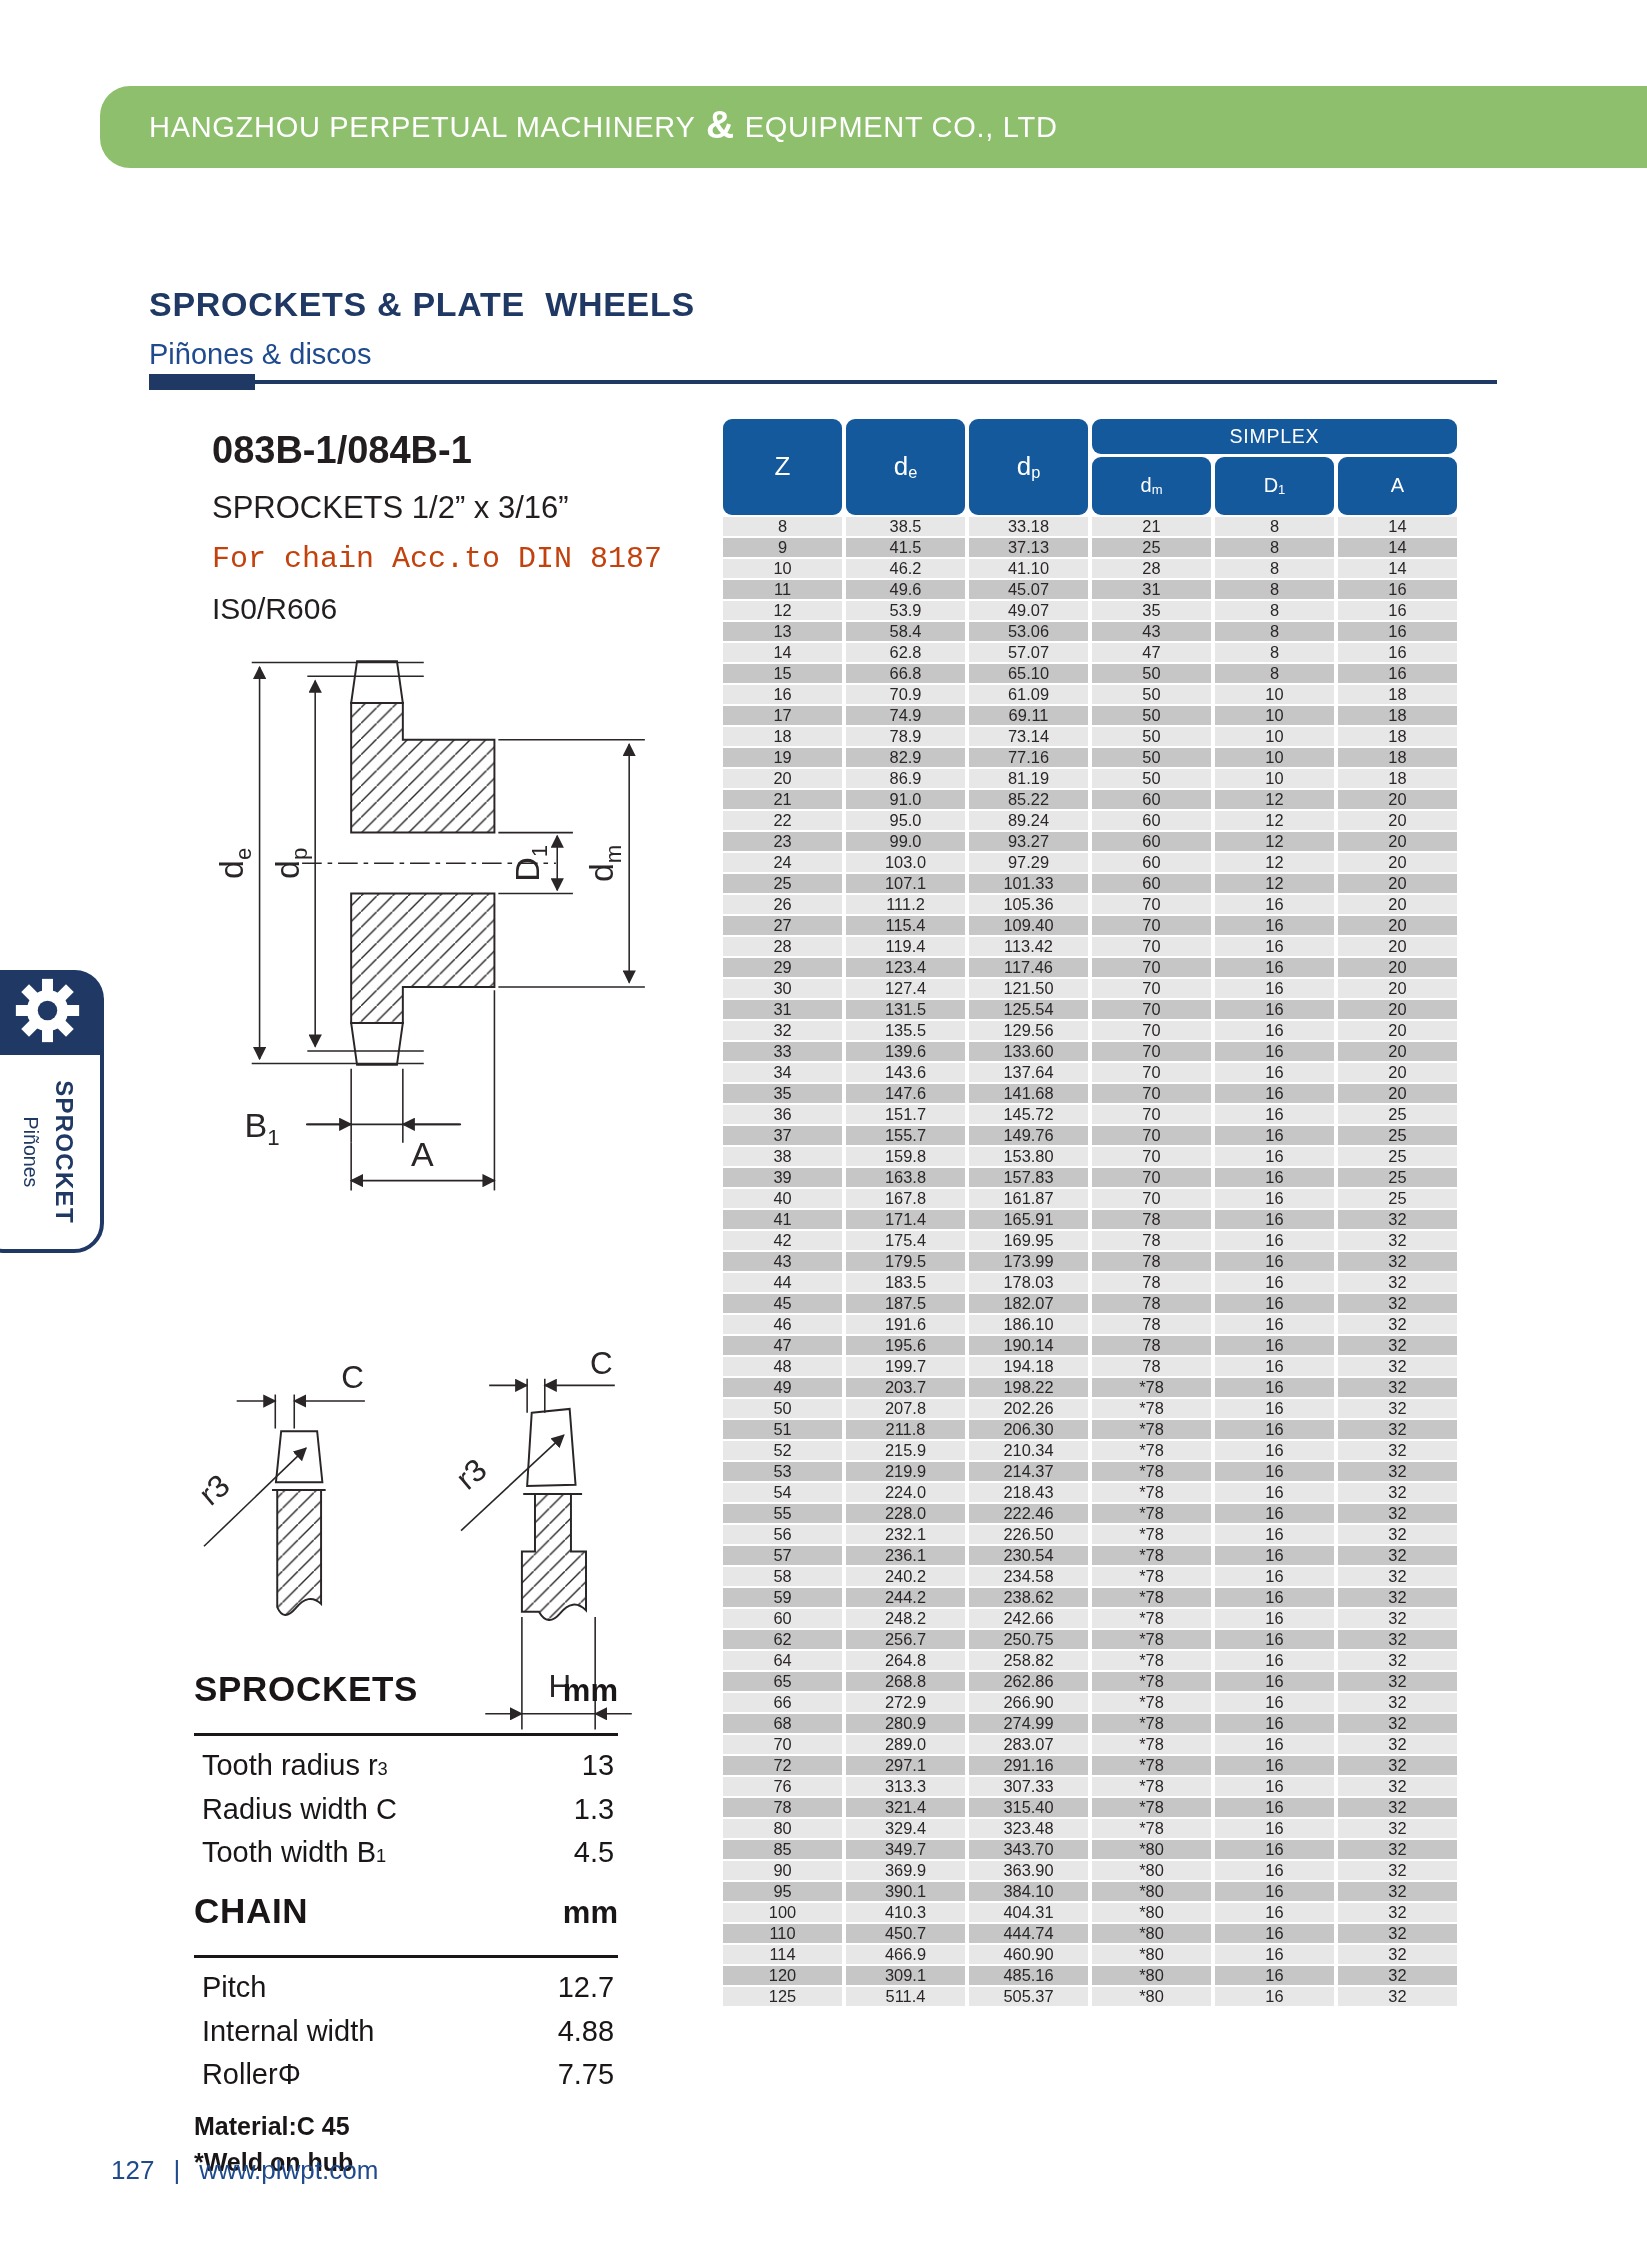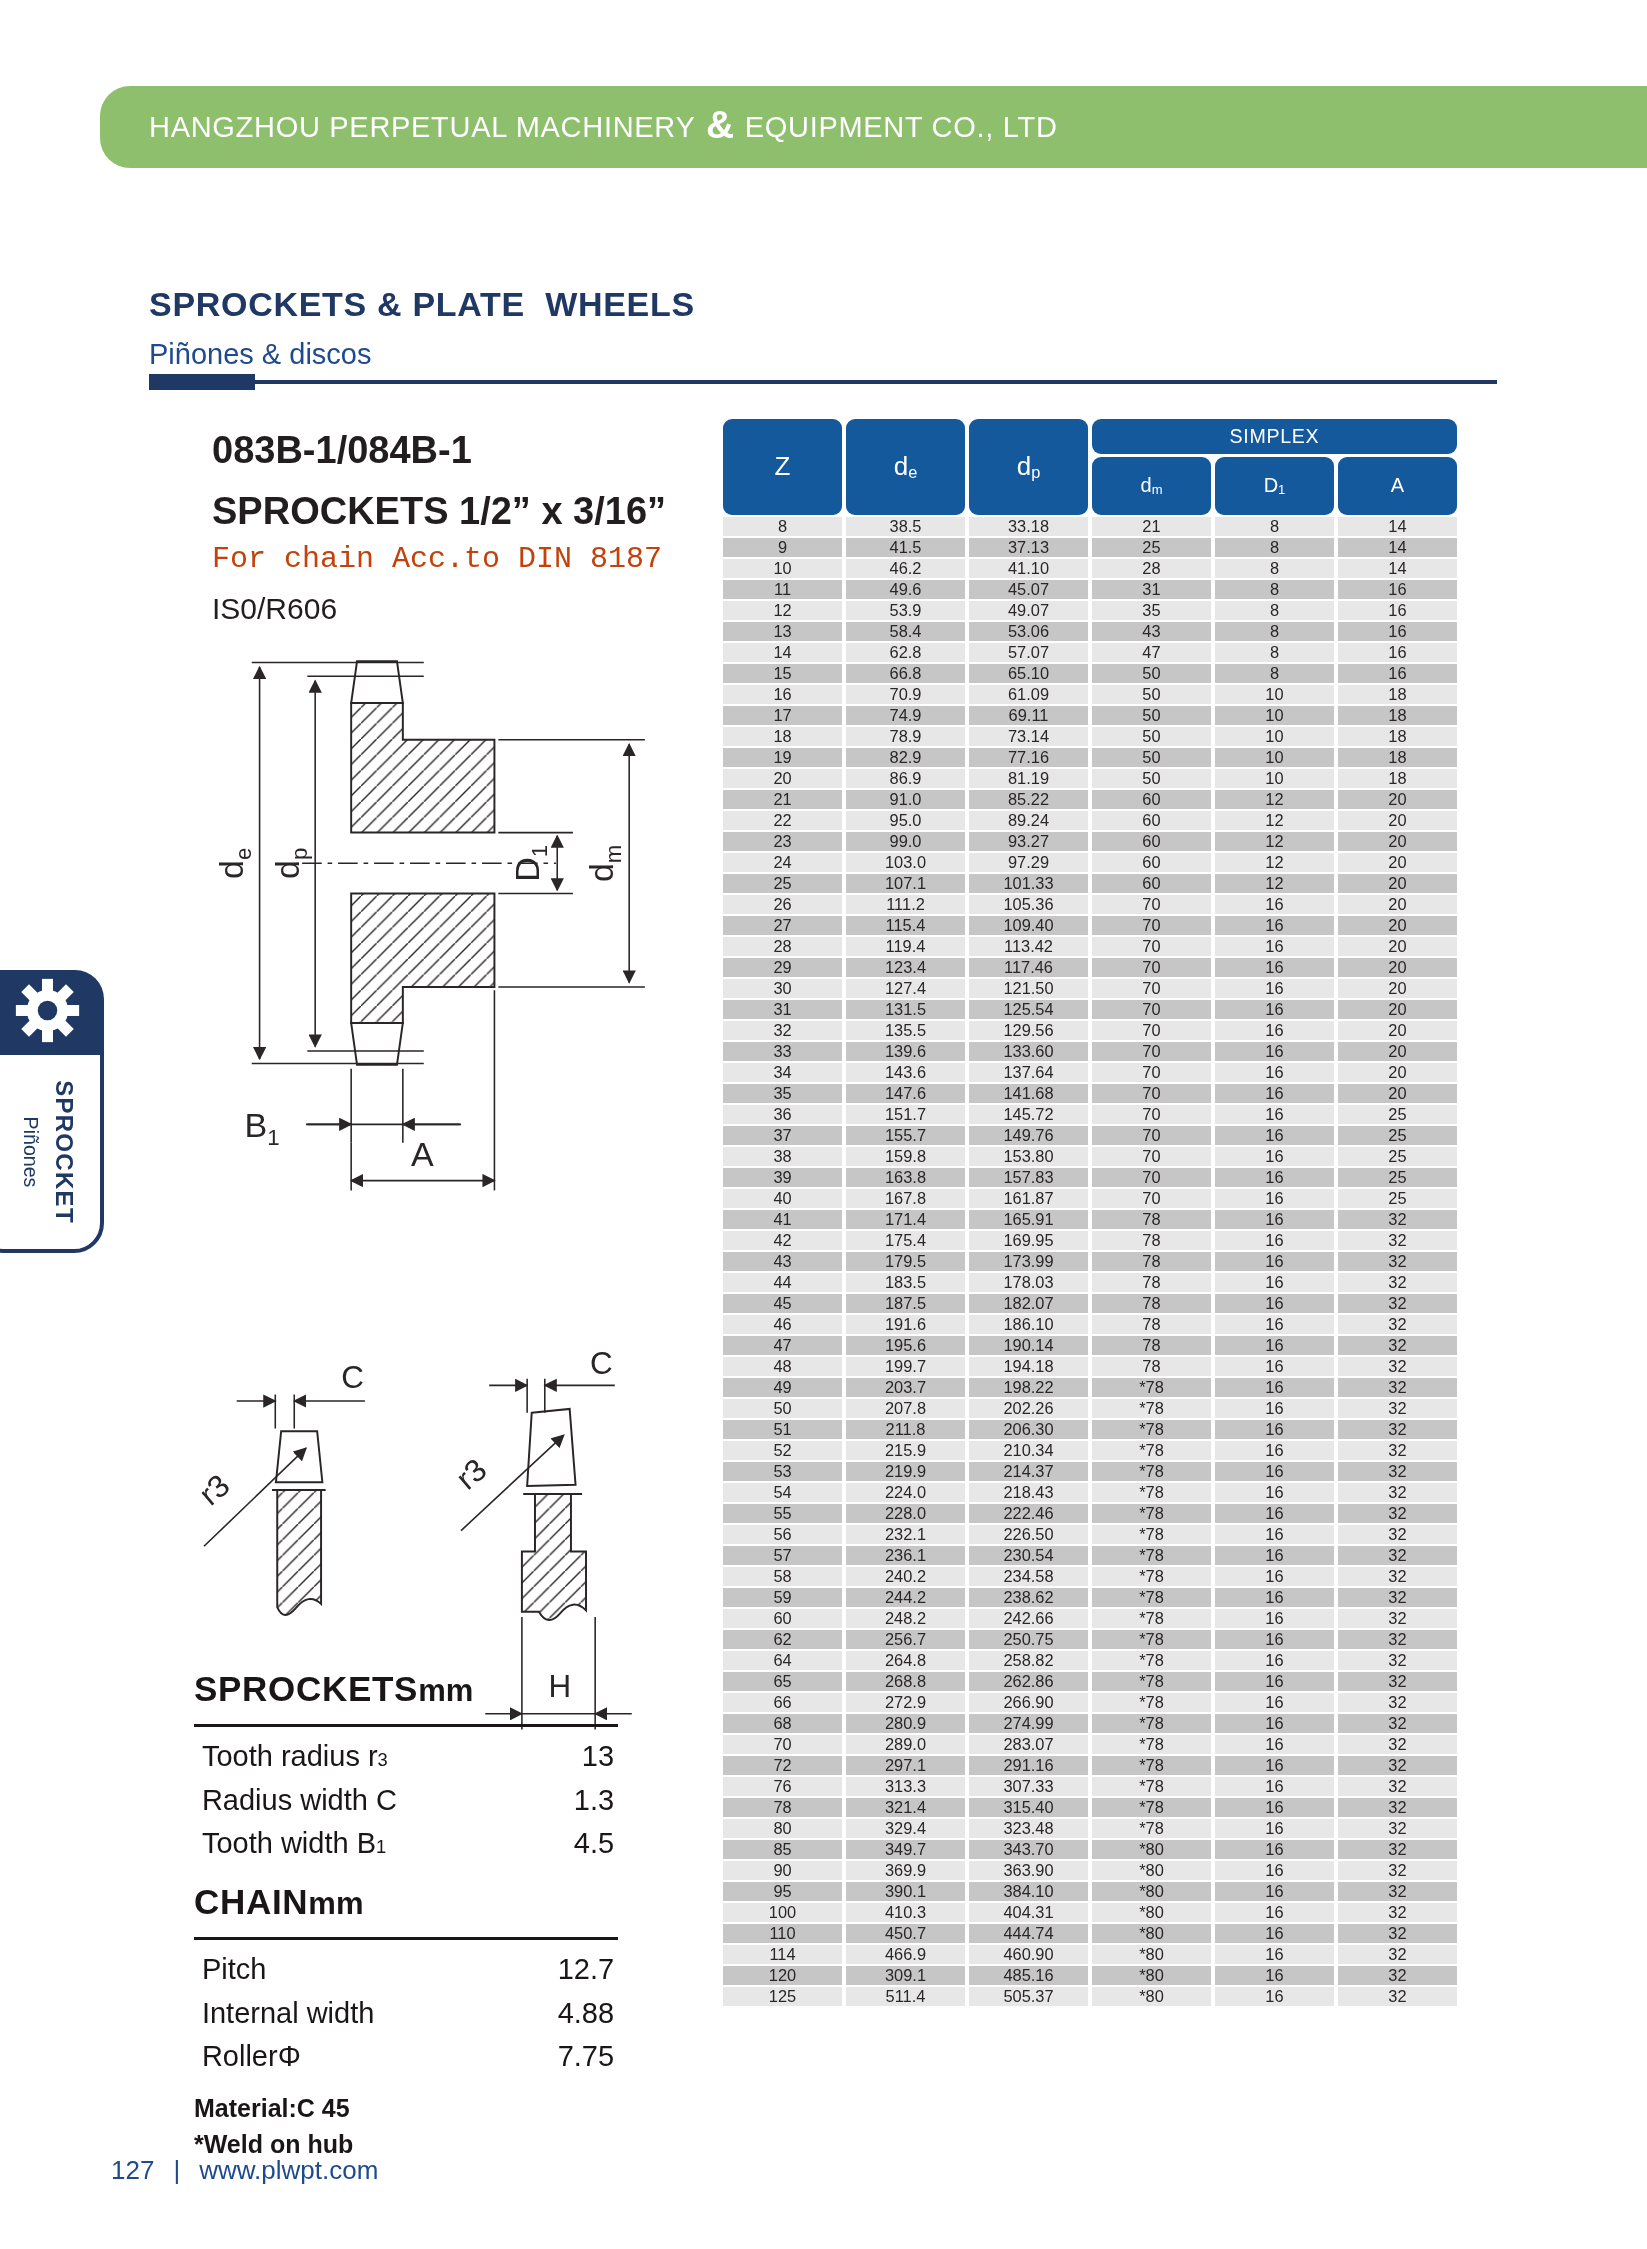--- a/index.html
+++ b/index.html
@@ -15,21 +15,21 @@
 
   
   .page-title{position:absolute;left:149px;top:285px;font-size:34px;font-weight:700;color:#1f3864;
               letter-spacing:0.7px;white-space:pre;}
   .page-sub{position:absolute;left:149px;top:338px;font-size:29px;color:#1f4b8e;}
   .rule-thick{position:absolute;left:149px;top:374px;width:106px;height:15.7px;background:#1f3864;}
   .rule-thin{position:absolute;left:255px;top:380px;width:1242px;height:3.9px;background:#1f3864;}
 
   
   .p-code{position:absolute;left:212px;top:429px;font-size:38px;font-weight:700;color:#221d1e;}
-  .p-name{position:absolute;left:212px;top:490px;font-size:38px;font-weight:700;color:#221d1e;text-align:right;}
+  .p-name{position:absolute;left:212px;top:490px;font-size:31px;font-weight:400;color:#221d1e;text-align:right;}
   .p-l1{position:absolute;left:212px;top:542px;font-size:30px;color:#c2410c;font-family:Liberation Mono, monospace;}
   .p-l2{position:absolute;left:212px;top:592px;font-size:30px;color:#221d1e;}
 
   
   .side-gear{position:absolute;left:-27.5px;top:970px;width:131px;height:81px;background:#1f3864;
              border-radius:29px 29px 0 0;}
   .side-tab{position:absolute;left:-27.5px;top:1051px;width:131px;height:202px;background:#fff;
             border:4.6px solid #1f3864;border-radius:0 0 30px 30px;box-sizing:border-box;}
   .v-title{position:absolute;writing-mode:vertical-rl;left:73px;top:50%;transform:translateY(-50%);
            font-size:24px;font-weight:700;color:#1f3864;letter-spacing:1.3px;}
@@ -47,22 +47,22 @@
   .hc.subhead .hmain{font-size:20px;}
   .hc.subhead .hsub{font-size:13px;margin-top:7.9px;}
   .tbl-data{position:absolute;left:723px;top:517px;width:734px;display:grid;
             grid-template-columns:repeat(6,1fr);gap:2px 3.9px;grid-auto-rows:19px;}
   .cell{text-align:center;font-size:16.4px;line-height:19px;color:#2b2728;}
   .cell.rl{background:#e8e7e7;}
   .cell.rd{background:#c7c6c6;}
 
   
   .specs{position:absolute;left:194px;top:1669px;width:424px;color:#1a1617;}
-  .spec-head{display:flex;justify-content:flex-start;align-items:flex-end;
-             border-bottom:3.9px solid #1a1617;padding-bottom:15px;margin-top:22px;}
+  .spec-head{display:flex;justify-content:space-between;align-items:flex-end;
+             border-bottom:3.9px solid #1a1617;padding-bottom:24px;margin-top:22px;}
   .spec-head:first-child{margin-top:0;}
   .spec-title{font-size:35px;font-weight:700;letter-spacing:0.7px;}
   .spec-unit{font-size:31px;font-weight:700;}
   .spec-rows{margin-top:13px;}
   .spec-row{display:flex;justify-content:space-between;font-size:29px;margin:0 0 10.5px 7.9px;}
   .spec-sub{font-size:18.3px;}
   .spec-value{padding-right:3.9px;}
   .spec-notes{margin-top:17px;font-size:25px;font-weight:700;line-height:1.45;}
 
   

